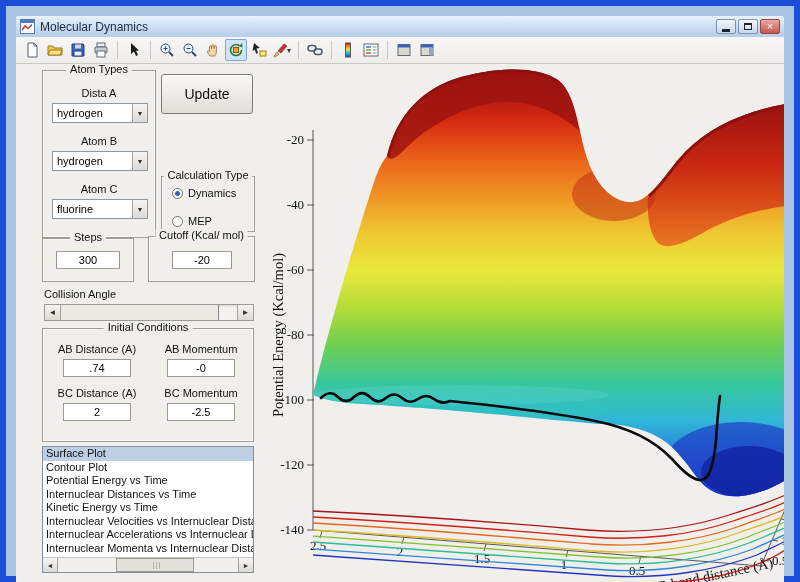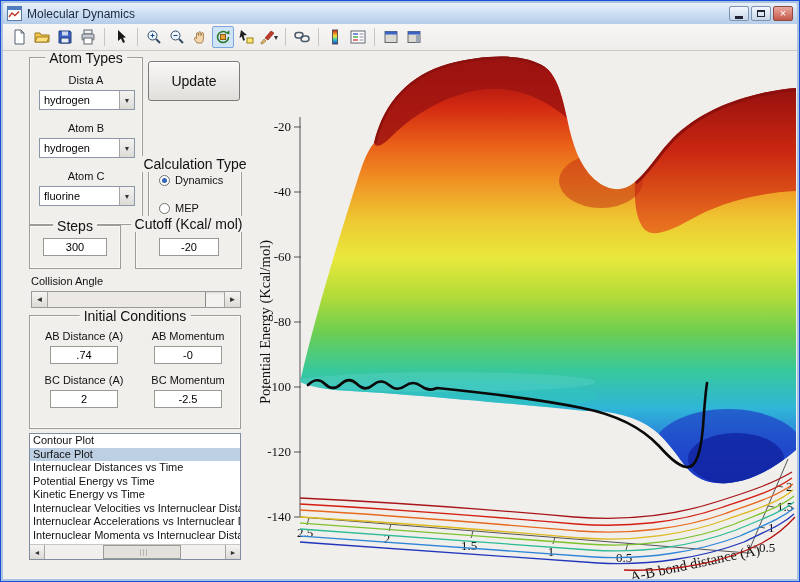--- a/index.html
+++ b/index.html
@@ -1,17 +1,17 @@
 <!DOCTYPE html>
 <html><head>
 <meta charset="utf-8">
 <style>
   *{margin:0;padding:0;box-sizing:border-box}
   body{font-family:"Liberation Sans",sans-serif;background:#fff}
-  .window{width:800px;height:582px;border:1px solid #1d4ed8;background:#a9c4e2;padding:2px;position:relative}
+  .window{width:800px;height:582px;border:6px solid #1d4ed8;background:#a9c4e2;padding:10px;position:relative}
   
   .titlebar{height:21px;display:flex;align-items:center;padding:0 4px;
     background:linear-gradient(#e9f2fc 0%,#cfe0f3 45%,#b6cde9 100%);border-radius:2px 2px 0 0}
   .titlebar .ticon{width:15px;height:15px;margin-right:5px;flex:0 0 auto}
   .title-text{font-size:12px;color:#1b2940}
   .winbtns{margin-left:auto;display:flex;gap:2px}
   .wbtn{width:20px;height:15px;border:1px solid #7e93ad;border-radius:2px;
     background:linear-gradient(#f2f7fc,#c8d7ea);display:flex;align-items:center;justify-content:center;
     font-size:10px;color:#223;cursor:default}
   .wbtn.close{background:linear-gradient(#eba9a0,#c4574a);color:#fff;border-color:#8c4a42;font-size:11px;line-height:1}
@@ -22,21 +22,21 @@
     display:flex;align-items:center;padding:0 5px;gap:1px}
   .tbtn{width:22px;height:22px;display:flex;align-items:center;justify-content:center;border:1px solid transparent;border-radius:2px}
   .tbtn.active{background:#cfe4f7;border-color:#7da7d8}
   .tbtn svg{width:16px;height:16px}
   .tsep{width:1px;height:18px;background:#c8c6c1;margin:0 4px}
   .caret{font-size:8px;color:#333;margin-left:-2px}
   
   .content{position:relative;height:528px;background:#f0efec;overflow:hidden}
   .gpanel{position:absolute;border:1px solid #a09d96;box-shadow:0 0 0 1px #f9f8f6 inset}
   .gtitle{position:absolute;top:-8px;left:50%;transform:translateX(-50%);background:#f0efec;
-    padding:0 4px;font-size:14px;white-space:nowrap;color:#111}
+    padding:0 4px;font-size:11px;white-space:nowrap;color:#111}
   .lbl{font-size:11px;color:#111;text-align:center}
   .field{background:#fff;border:1px solid #9a9894;font-size:11px;text-align:center;line-height:16px;height:18px}
   .combo{position:absolute;height:20px;background:#fff;border:1px solid #8a98a8;display:flex}
   .combo-text{flex:1;font-size:11px;line-height:18px;padding-left:4px;overflow:hidden;white-space:nowrap}
   .combo-btn{width:15px;background:linear-gradient(#f5f4f2,#dcdad5);border-left:1px solid #a8a5a0;
     font-size:7px;color:#333;display:flex;align-items:center;justify-content:center}
   .btn-update{position:absolute;left:145px;top:10px;width:92px;height:40px;border:1px solid #7b7b7b;border-radius:3px;
     background:linear-gradient(#f9f8f7,#e1deda);box-shadow:0 1px 0 #fff inset;font-size:14px;color:#111;
     display:flex;align-items:center;justify-content:center}
   .radio-row{display:flex;align-items:center;gap:5px;margin:16px 0 0 10px}
@@ -274,24 +274,24 @@
       <div class="lbl" style="position:absolute;left:108px;top:14px;width:100px">AB Momentum</div>
       <div class="field" style="position:absolute;left:20px;top:30px;width:68px">.74</div>
       <div class="field" style="position:absolute;left:124px;top:30px;width:68px">-0</div>
       <div class="lbl" style="position:absolute;left:4px;top:58px;width:100px">BC Distance (A)</div>
       <div class="lbl" style="position:absolute;left:108px;top:58px;width:100px">BC Momentum</div>
       <div class="field" style="position:absolute;left:20px;top:74px;width:68px">2</div>
       <div class="field" style="position:absolute;left:124px;top:74px;width:68px">-2.5</div>
     </div>
 
     <div class="listbox">
+      <div class="li selected">Surface Plot</div>
       <div class="li">Contour Plot</div>
-      <div class="li selected">Surface Plot</div>
+      <div class="li">Potential Energy vs Time</div>
       <div class="li">Internuclear Distances vs Time</div>
-      <div class="li">Potential Energy vs Time</div>
       <div class="li">Kinetic Energy vs Time</div>
       <div class="li">Internuclear Velocities vs Internuclear Distance</div>
       <div class="li">Internuclear Accelerations vs Internuclear Dista</div>
       <div class="li">Internuclear Momenta vs Internuclear Distance</div>
       <div class="hscroll">
         <div class="hs-btn" style="border-right:1px solid #a8a5a0">◄</div>
         <div class="hs-track">
           <div class="hs-thumb"></div>
         </div>
         <div class="hs-btn" style="border-left:1px solid #a8a5a0">►</div>

